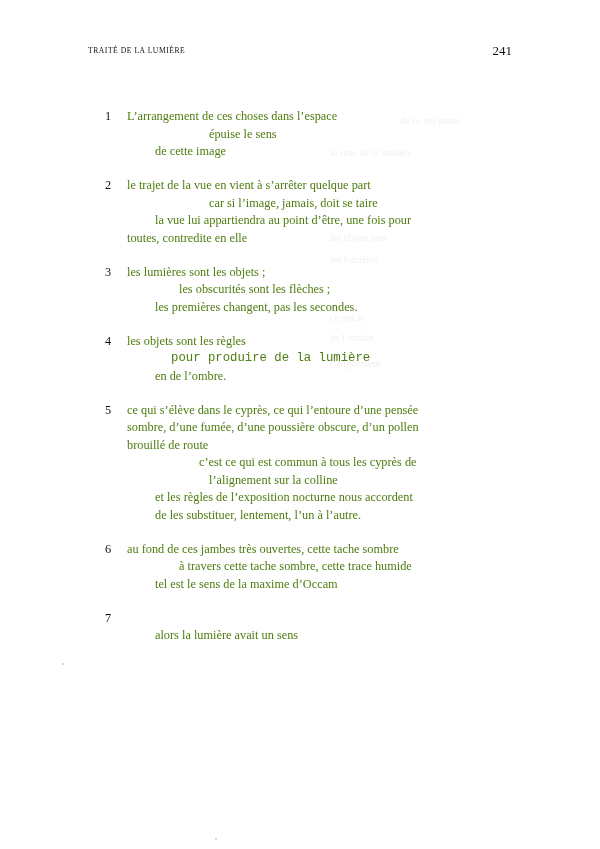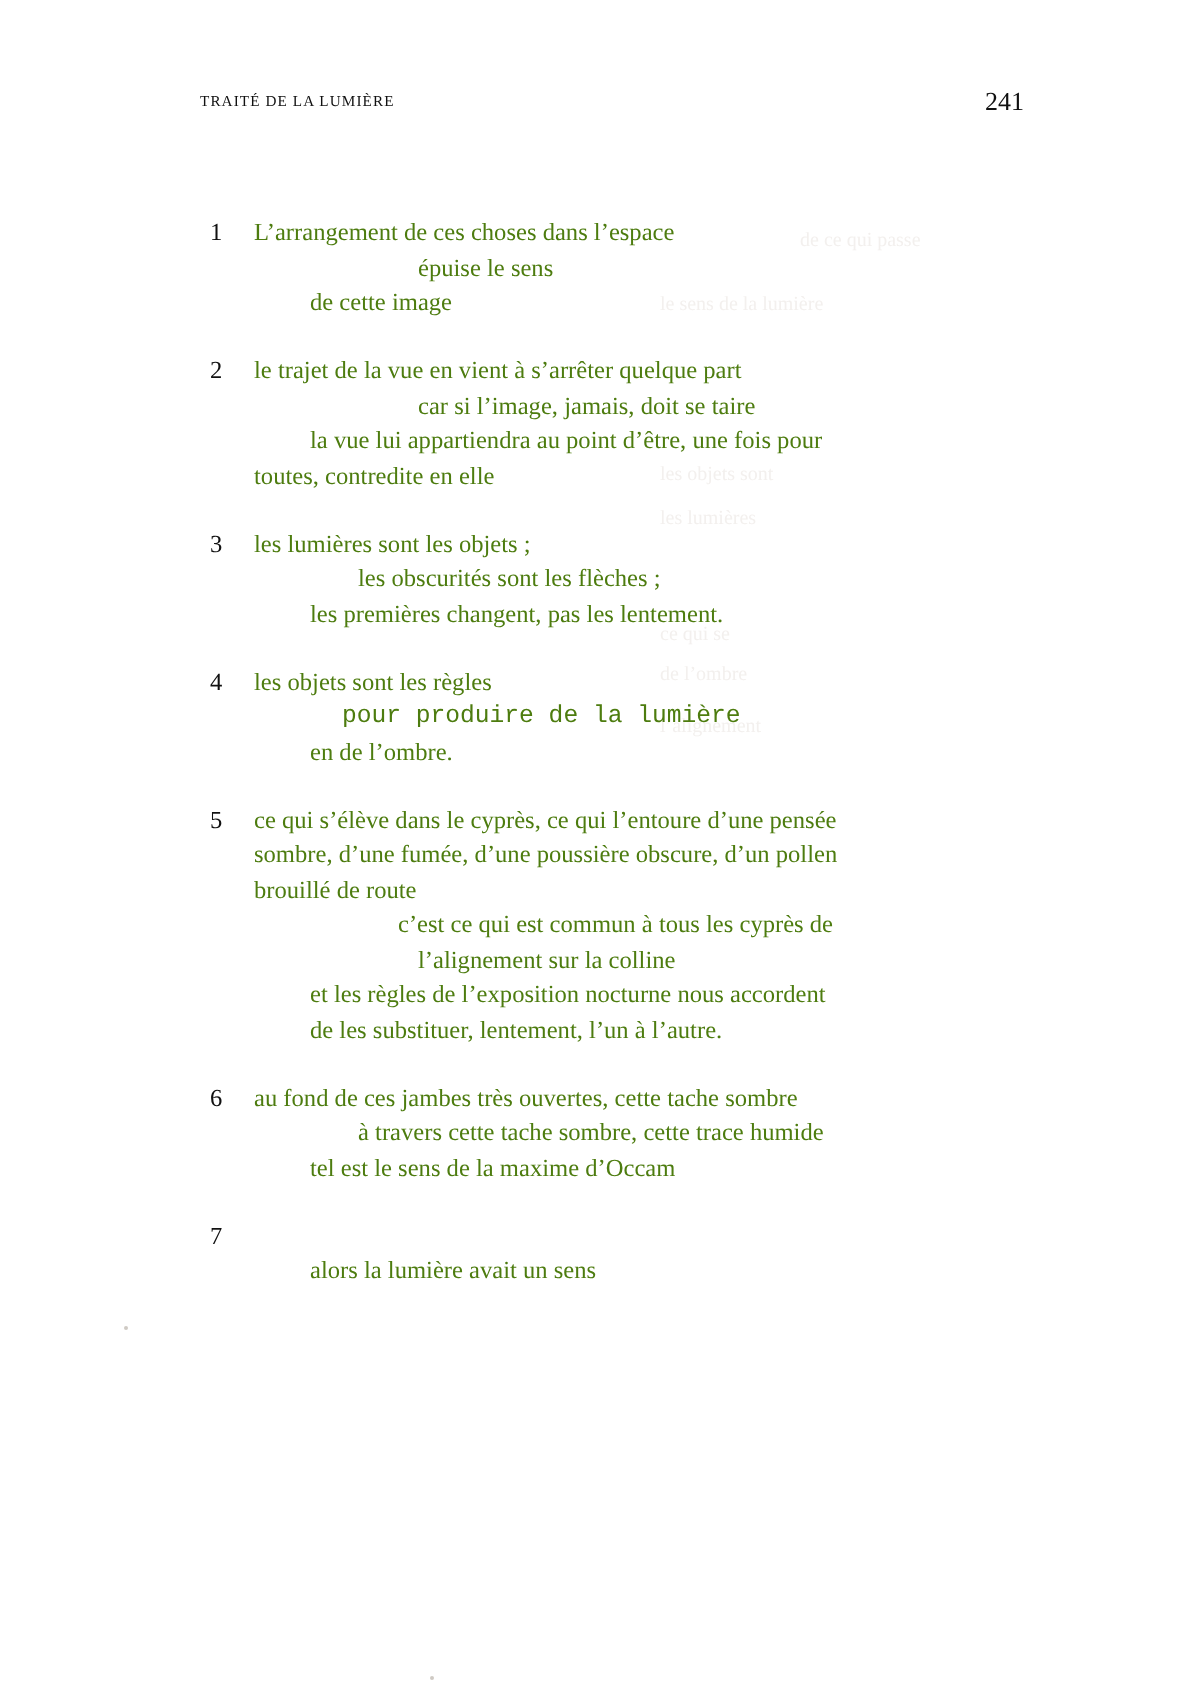--- a/index.html
+++ b/index.html
@@ -16,21 +16,21 @@
   }
   .page {
     position: relative;
     width: 600px;
     height: 849px;
     box-sizing: border-box;
   }
   .running-head {
     position: absolute;
     top: 46px;
-    left: 100px;
+    left: 88px;
     font-size: 7.6px;
     letter-spacing: 0.55px;
     font-family: "Liberation Serif", serif;
     color: #111;
   }
   .folio {
     position: absolute;
     top: 43px;
     right: 88px;
     font-size: 13px;
@@ -123,21 +123,21 @@
         <div class="line i1">la vue lui appartiendra au point d’être, une fois pour</div>
         <div class="line i0">toutes, contredite en elle</div>
       </div>
     </div>
 
     <div class="stanza">
       <div class="stanza-num">3</div>
       <div class="stanza-lines">
         <div class="line i0">les lumières sont les objets ;</div>
         <div class="line i3">les obscurités sont les flèches ;</div>
-        <div class="line i1">les premières changent, pas les lentement.</div>
+        <div class="line i1">les premières changent, pas les secondes.</div>
       </div>
     </div>
 
     <div class="stanza">
       <div class="stanza-num">4</div>
       <div class="stanza-lines">
         <div class="line i0">les objets sont les règles</div>
         <div class="line i4">pour produire de la lumière</div>
         <div class="line i1">en de l’ombre.</div>
       </div>

